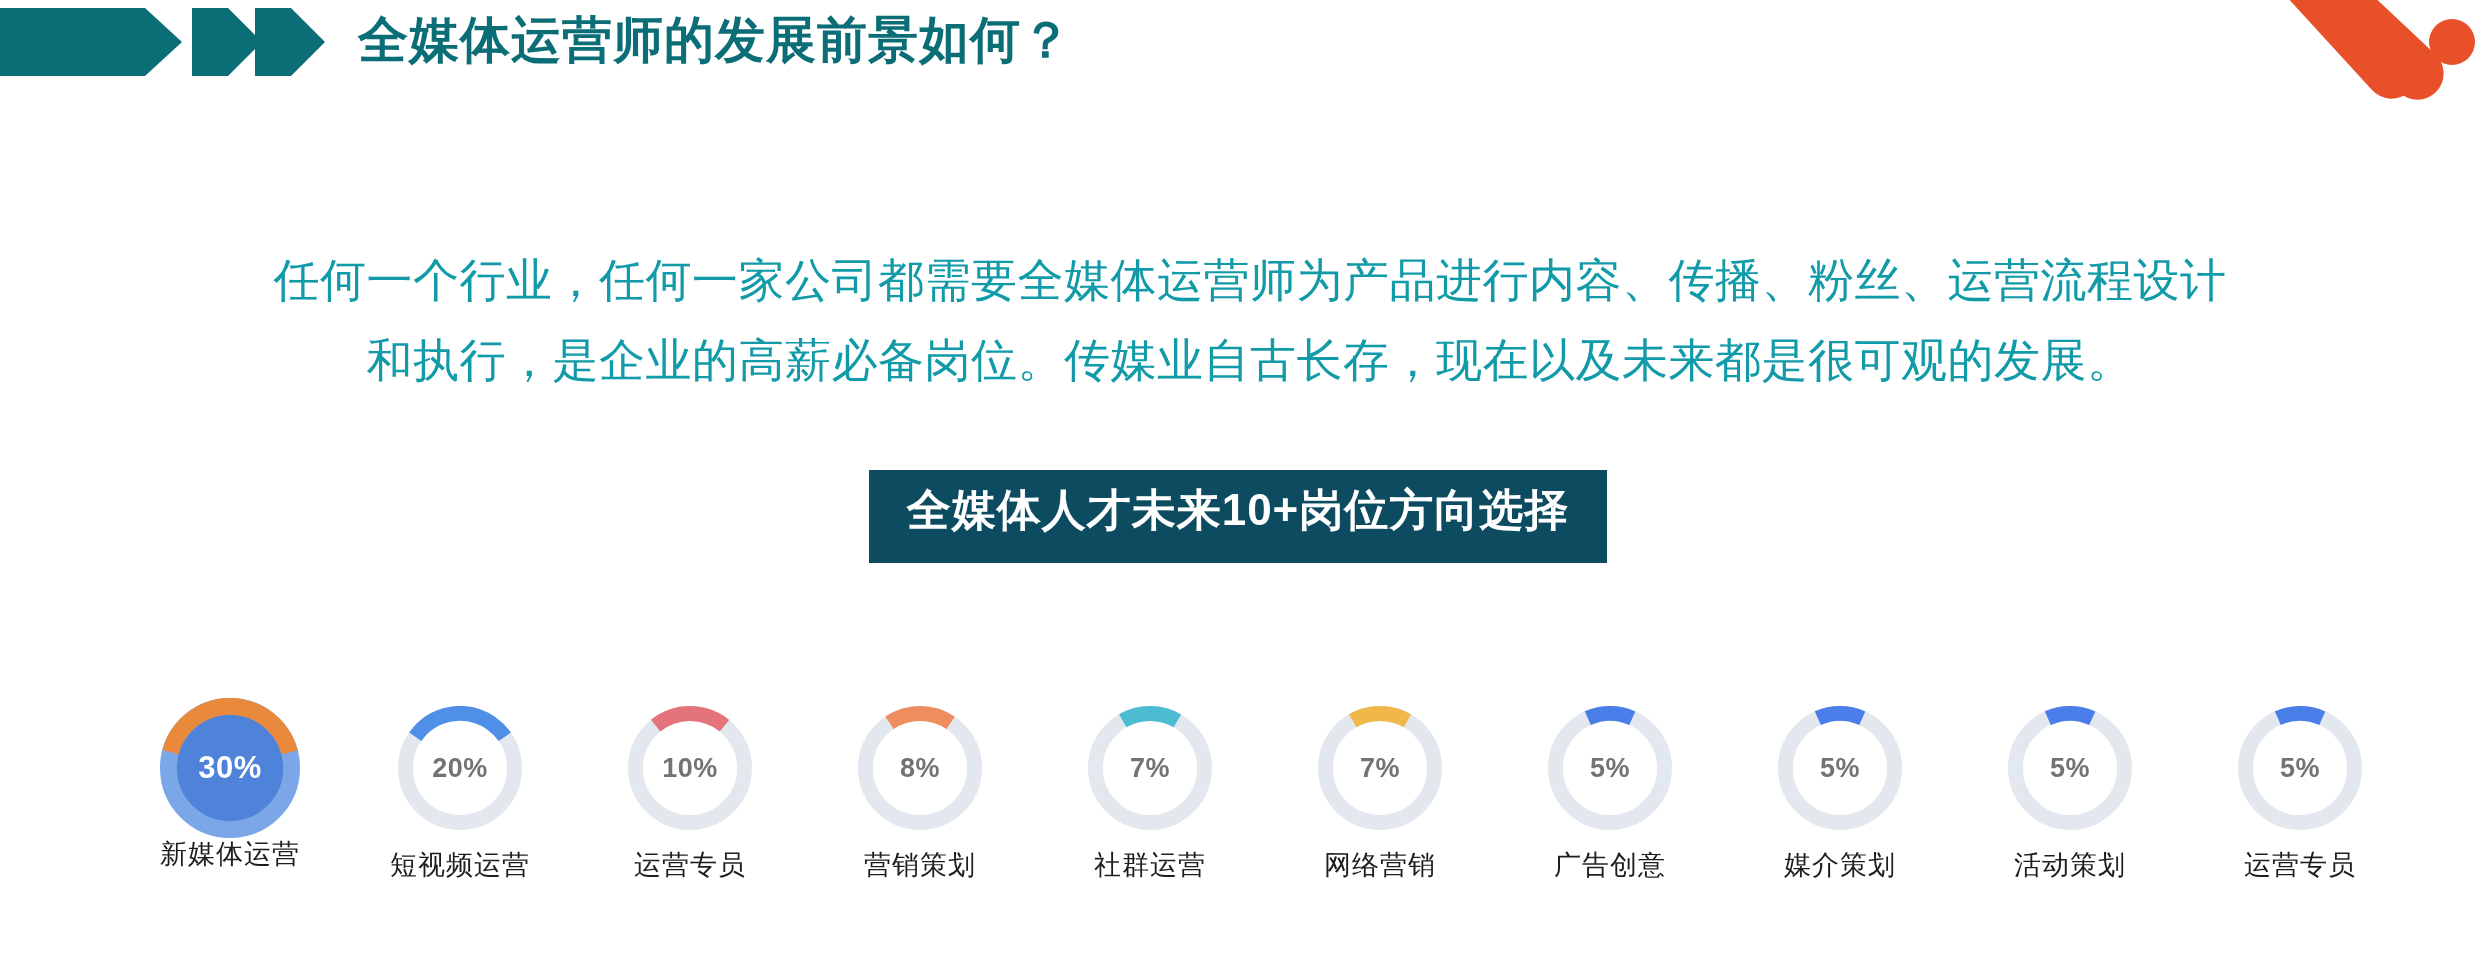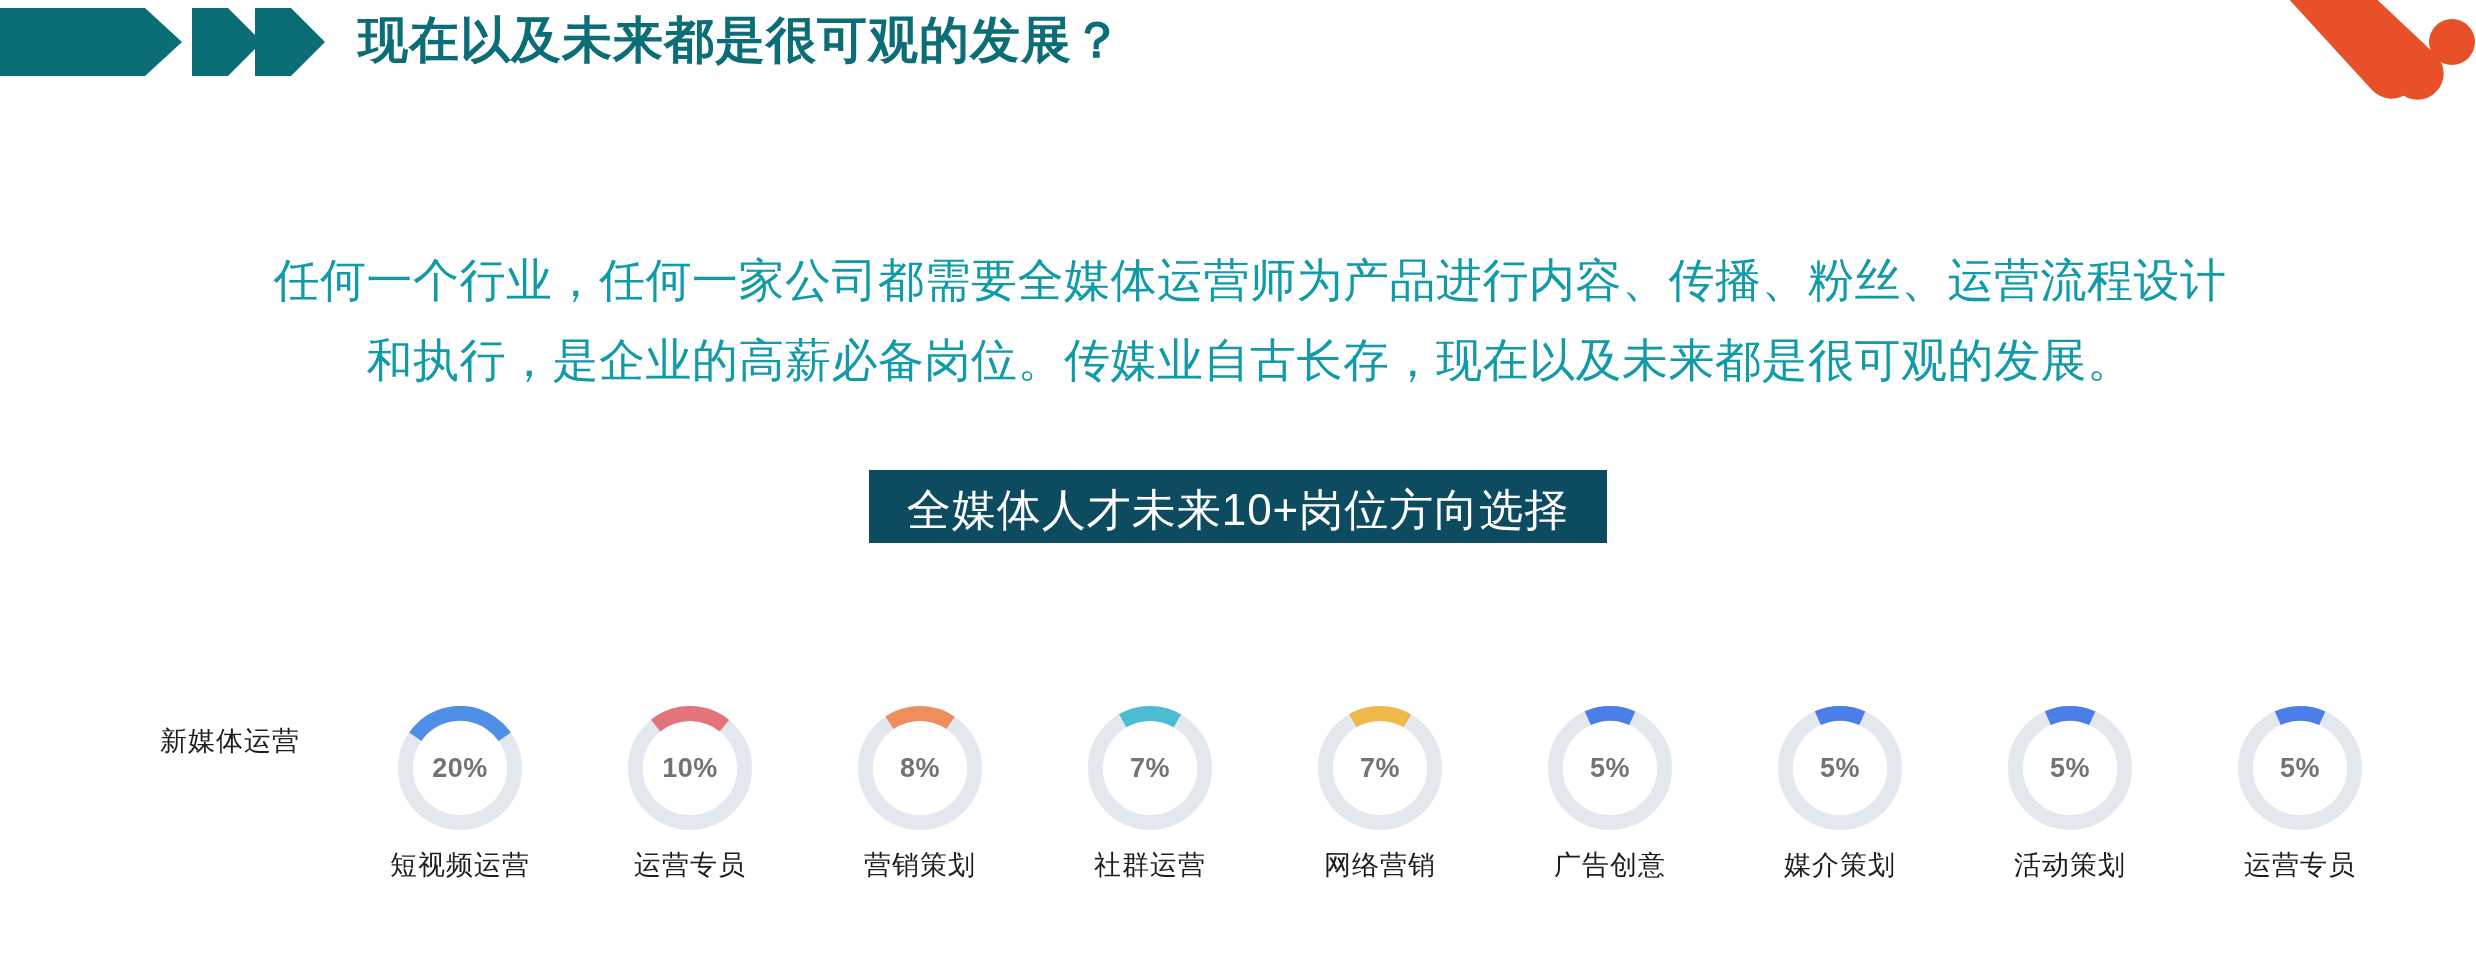--- a/index.html
+++ b/index.html
@@ -43,22 +43,22 @@
   .body-copy .line{display:block;white-space:nowrap;}
 
   
   .badge-wrap{position:absolute;left:0;top:470px;width:2476px;text-align:center;}
   .badge{
     display:inline-block;
     background:#0c4b60;
     color:#ffffff;
     font-size:44px;
     line-height:44px;
-    font-weight:400;
-    padding:18px 38px 11px 38px;
+    font-weight:700;
+    padding:18px 38px 31px 38px;
     letter-spacing:1px;
     white-space:nowrap;
   }
 
   
   .donut-row{
     position:absolute;left:140px;top:706px;width:2250px;height:200px;
     display:flex;justify-content:space-between;align-items:flex-start;
   }
   .donut-item{
@@ -89,21 +89,21 @@
 <div class="page">
 
   <div class="header">
 
     <svg class="arrow-graphic" viewBox="0 0 330 68" preserveAspectRatio="none">
       <polygon points="0,0 145,0 182,34 145,68 0,68" fill="#0b6e77"></polygon>
       <polygon points="192,0 228,0 262,34 228,68 192,68" fill="#0b6e77"></polygon>
       <polygon points="255,0 291,0 325,34 291,68 255,68" fill="#0b6e77"></polygon>
     </svg>
 
-    <div class="page-title">现在以及未来都是很可观的发展？</div>
+    <div class="page-title">全媒体运营师的发展前景如何？</div>
 
     <svg class="corner-mark" viewBox="0 0 240 145">
       <g fill="#e8502a">
         <path d="M -20 -55 L 40 -95 L 175 55 A 26 26 0 0 1 136 90 L 6 -52 Z"></path>
         <path d="M 96 -6 A 26 26 0 0 1 133 -8 L 200 55 A 26 26 0 0 1 163 92 L 95 30 A 26 26 0 0 1 96 -6 Z"></path>
         <circle cx="216" cy="42" r="23"></circle>
       </g>
     </svg>
   </div>
 
@@ -111,20 +111,28 @@
     <span class="line">任何一个行业，任何一家公司都需要全媒体运营师为产品进行内容、传播、粉丝、运营流程设计</span>
     <span class="line">和执行，是企业的高薪必备岗位。传媒业自古长存，现在以及未来都是很可观的发展。</span>
   </div>
 
   <div class="badge-wrap">
     <span class="badge">全媒体人才未来10+岗位方向选择</span>
   </div>
 
   <div class="donut-row" id="donut-row">
       <div class="donut-item">
+        <div class="donut-chart lead">
+          <svg viewBox="0 0 100 100">
+            <circle cx="50" cy="50" r="39" fill="#4f83d9"></circle>
+            <circle cx="50" cy="50" r="44" fill="none" stroke="#7ba7e8" stroke-width="12"></circle>
+            <circle cx="50" cy="50" r="44" fill="none" stroke="#e8893c" stroke-width="12" stroke-linecap="butt" stroke-dasharray="115.19173063162575 161.26842288427602" transform="rotate(-165 50 50)"></circle>
+          </svg>
+          <div class="donut-value">30%</div>
+        </div>
         <div class="donut-label">新媒体运营</div>
       </div>
       <div class="donut-item">
         <div class="donut-chart">
           <svg viewBox="0 0 100 100">
             <circle cx="50" cy="50" r="44" fill="none" stroke="#e3e8ee" stroke-width="12"></circle>
             <circle cx="50" cy="50" r="44" fill="none" stroke="#4f8fe8" stroke-width="12" stroke-linecap="butt" stroke-dasharray="84.47393579652555 191.9862177193762" transform="rotate(-145 50 50)"></circle>
           </svg>
           <div class="donut-value">20%</div>
         </div>

